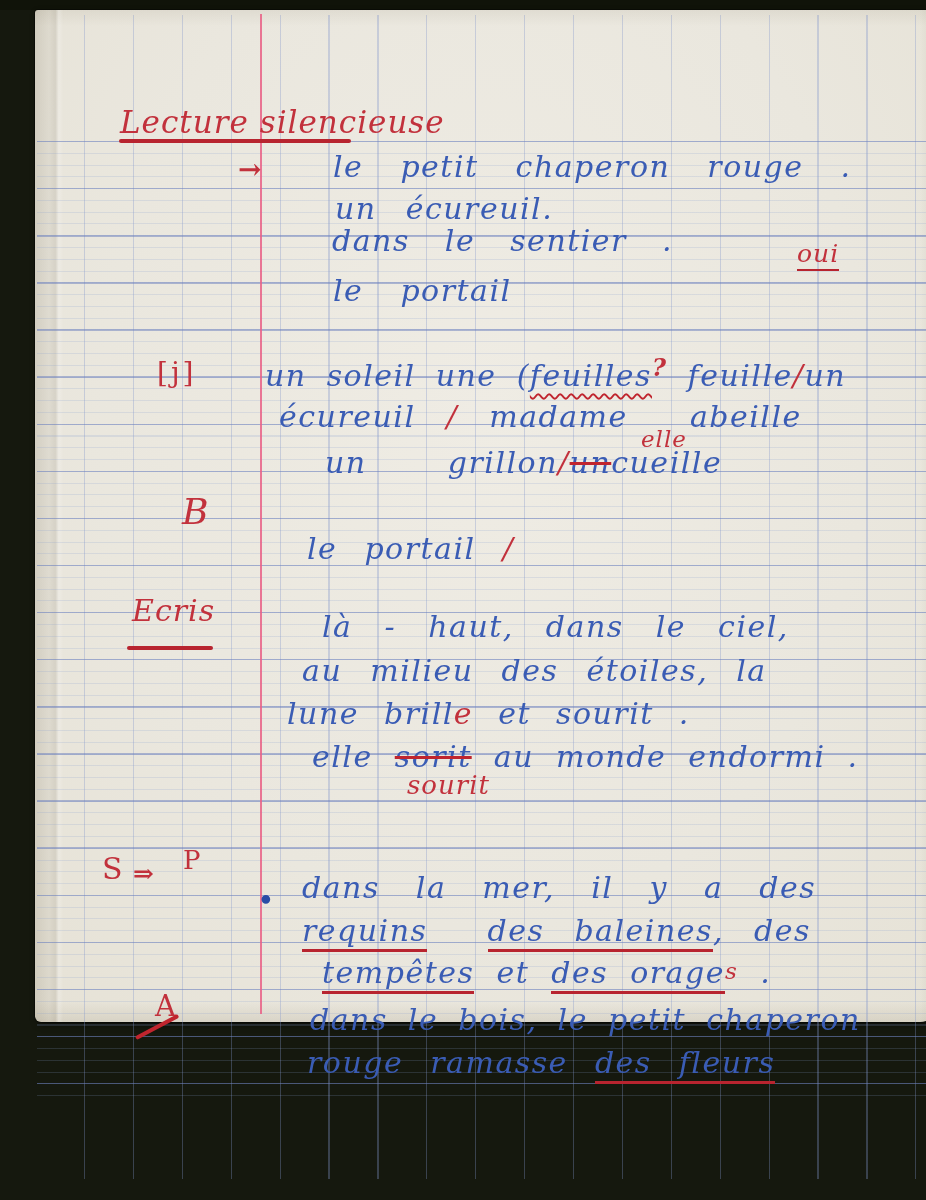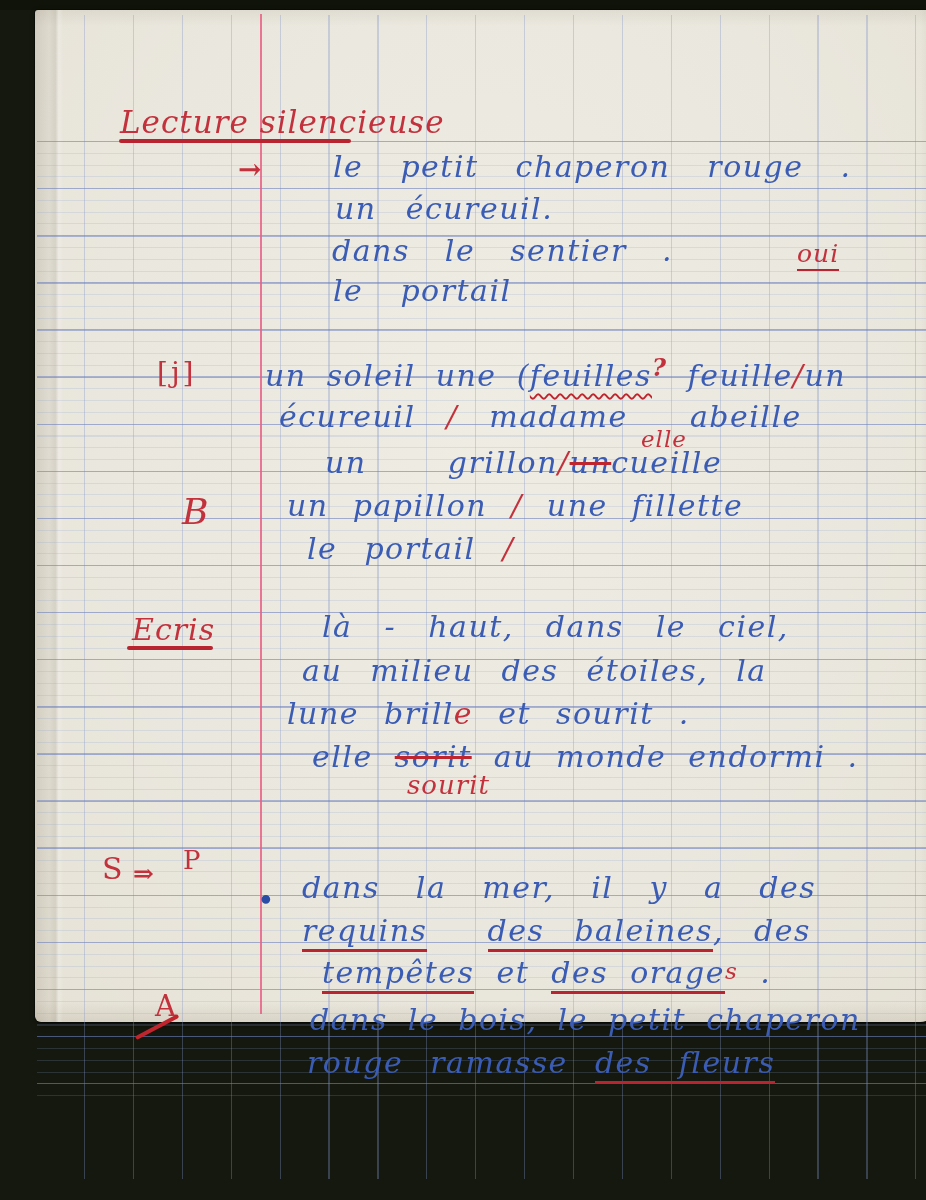--- a/index.html
+++ b/index.html
@@ -74,21 +74,21 @@
   <div class="rmark" style="left:203px;top:143px;font-style:normal;font-weight:bold;font-size:28px;">
     <span>→</span>
   </div>
 
   <div class="hw" style="left:298px;top:139px;word-spacing:26px;">
     <span>le petit chaperon rouge .</span>
   </div>
   <div class="hw" style="left:300px;top:181px;word-spacing:18px;">
     <span>un écureuil.</span>
   </div>
-  <div class="hw" style="left:297px;top:223px;word-spacing:24px;">
+  <div class="hw" style="left:297px;top:213px;word-spacing:24px;">
     <span>dans le sentier .</span>
   </div>
   <div class="rmark" style="left:762px;top:229px;font-size:25px;">
     <span class="rul" style="border-bottom-width:2.5px;text-align:center;">oui</span>
   </div>
   <div class="hw" style="left:298px;top:263px;word-spacing:26px;">
     <span>le portail</span>
   </div>
 
   <div class="rmark" style="left:122px;top:346px;font-style:normal;font-size:28px;letter-spacing:3px;">
@@ -103,28 +103,25 @@
   <div class="rmark" style="left:606px;top:416px;font-size:23px;">
     <span>elle</span>
   </div>
   <div class="hw" style="left:290px;top:435px;word-spacing:16px;text-align:right;">
     <span>un</span>&nbsp;&nbsp;&nbsp;<span>grillon</span><span class="red">/</span><span class="strike">un</span><span>cueille</span>
   </div>
 
   <div class="rmark" style="left:147px;top:481px;font-size:36px;">
     <span>B</span>
   </div>
-  <div class="hw" style="left:252px;top:478px;word-spacing:13px;">
-    <span>un papillon</span> <span class="red">/</span> <span>une fillette</span>
-  </div>
   <div class="hw" style="left:272px;top:521px;word-spacing:16px;">
     <span>le portail</span> <span class="red">/</span>
   </div>
 
-  <div class="rmark" style="left:97px;top:602px;">
+  <div class="rmark" style="left:97px;top:583px;">
     <span>Ecris</span>
   </div>
   <div class="underline-bar" style="left:92px;top:636px;width:86px;height:3.5px;"></div>
   <div class="hw" style="left:287px;top:599px;word-spacing:21px;">
     <span>là - haut, dans le ciel,</span>
   </div>
   <div class="hw" style="left:252px;top:686px;word-spacing:14px;">
     <span>lune brill</span><span class="red">e</span> <span>et sourit .</span>
   </div>
   <div class="hw" style="left:267px;top:643px;word-spacing:17px;">

